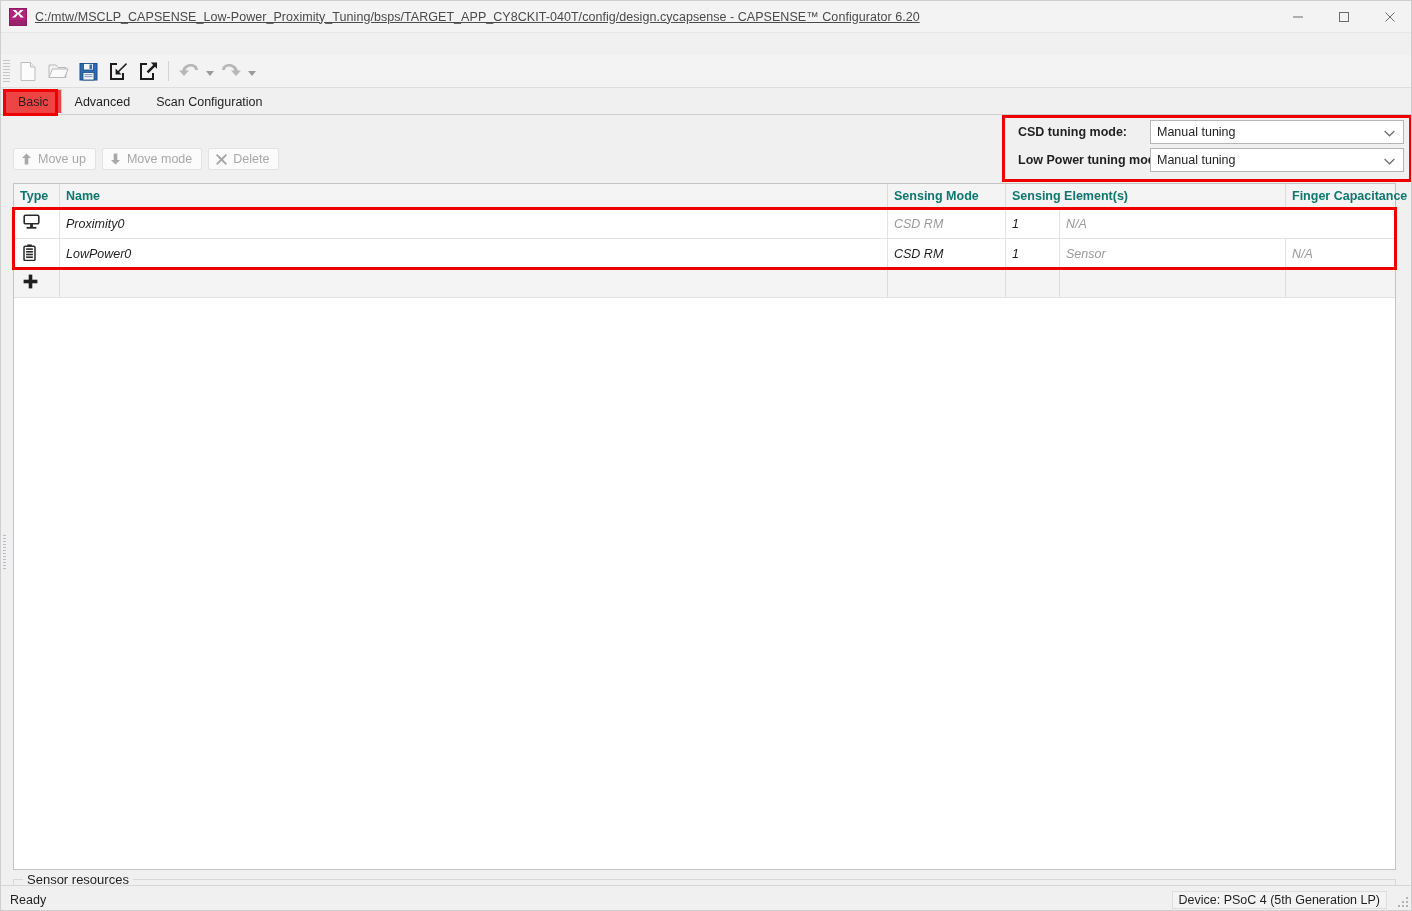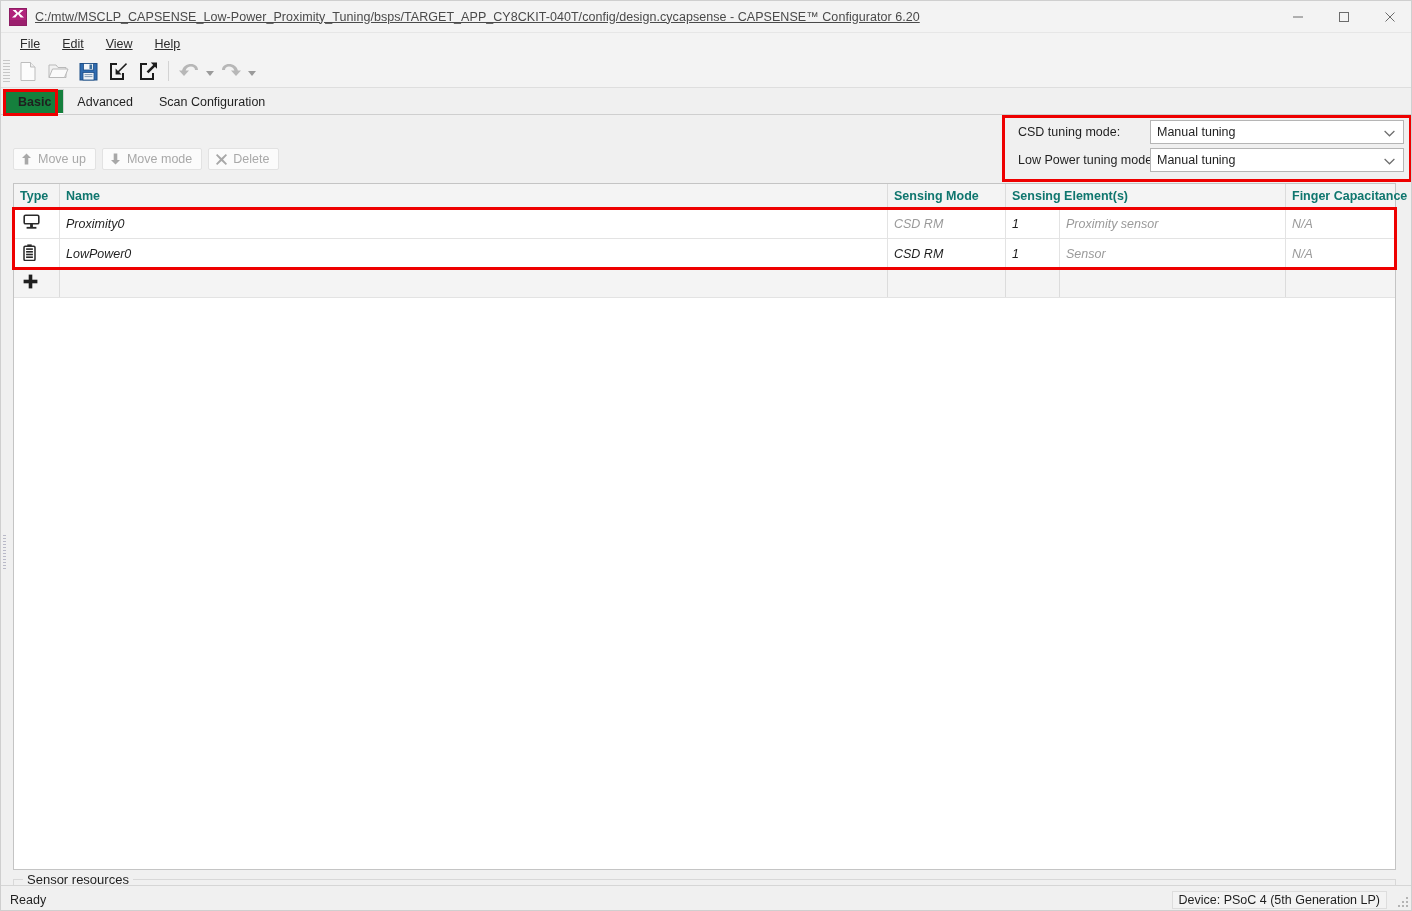--- a/index.html
+++ b/index.html
@@ -148,24 +148,23 @@
     padding: 0 12px;
     display: flex; align-items: center;
     font-size: 12.5px;
     color: #1f1f1f;
     background: #f0f0f0;
     border: 1px solid transparent;
     box-sizing: border-box;
     white-space: nowrap;
   }
   .tab.active {
-    background: #15803d;
+    background: #ef4444;
     border: 1px solid #d0d0d0;
     border-bottom-color: #ffffff;
-    font-weight: bold;
   }
 
   
   .content {
     position: absolute;
     left: 0; top: 114px;
     width: 1412px; height: 760px;
     background: #f0f0f0;
   }
   .left-grip {
@@ -194,20 +193,21 @@
     height: 27px;
     margin-bottom: 1px;
   }
   .tuning-label {
     font-size: 12.5px;
     color: #1f1f1f;
     width: 146px;
     padding-left: 14px;
     box-sizing: border-box;
     white-space: nowrap;
+    font-weight: bold;
   }
   .combo {
     position: relative;
     flex: 1;
     height: 24px;
     background: #ffffff;
     border: 1px solid #b5b5b5;
     box-sizing: border-box;
     display: flex;
     align-items: center;
@@ -422,26 +422,20 @@
       </div>
       <div class="winbtn">
         <svg width="12" height="12" viewBox="0 0 12 12">
             <line x1="1.5" y1="1.5" x2="10.5" y2="10.5" stroke="currentColor" stroke-width="1"></line>
             <line x1="10.5" y1="1.5" x2="1.5" y2="10.5" stroke="currentColor" stroke-width="1"></line>
           </svg>
       </div>
     </div>
   </div>
 
-  <div class="menubar">
-    <div class="menu-item"><u>File</u></div>
-    <div class="menu-item"><u>Edit</u></div>
-    <div class="menu-item"><u>View</u></div>
-    <div class="menu-item"><u>Help</u></div>
-  </div>
 
   <div class="toolbar">
     <div class="tb-grip"></div>
 
     <div class="tb-btn">
       <svg width="20" height="21" viewBox="0 0 20 21">
         <path d="M3 1.5 h9.5 L17 6 v13.5 H3 Z" fill="#fcfcfc" stroke="#bdbdbd" stroke-width="1"></path>
         <path d="M12.5 1.5 v4.5 H17" fill="#eeeeee" stroke="#bdbdbd" stroke-width="1"></path>
       </svg>
     </div>
@@ -590,21 +584,20 @@
             <svg width="17" height="16" viewBox="0 0 17 16">
               <rect x="1.2" y="1.2" width="14.6" height="8.6" rx="1.4" fill="none" stroke="#2a2a2a" stroke-width="1.6"></rect>
               <rect x="7.1" y="9.8" width="2.8" height="3.4" fill="#2a2a2a"></rect>
               <rect x="3.6" y="12.9" width="9.8" height="1.8" fill="#2a2a2a"></rect>
             </svg>
           </span>
         </div>
         <div class="gc c-name">Proximity0</div>
         <div class="gc c-mode dim">CSD RM</div>
         <div class="gc c-count">1</div>
-        <div class="gc c-elem dim">Proximity sensor</div>
         <div class="gc c-fcap dim">N/A</div>
       </div>
 
       <div class="grid-row">
         <div class="gc c-type icon-cell">
           <span>
             <svg width="13" height="17" viewBox="0 0 13 17">
               <rect x="4.3" y="0.4" width="4.4" height="1.8" fill="#2a2a2a"></rect>
               <rect x="1.0" y="2.2" width="11" height="14.2" rx="1.2" fill="none" stroke="#2a2a2a" stroke-width="1.5"></rect>
               <rect x="3.1" y="4.3" width="6.8" height="1.6" fill="#2a2a2a"></rect>

